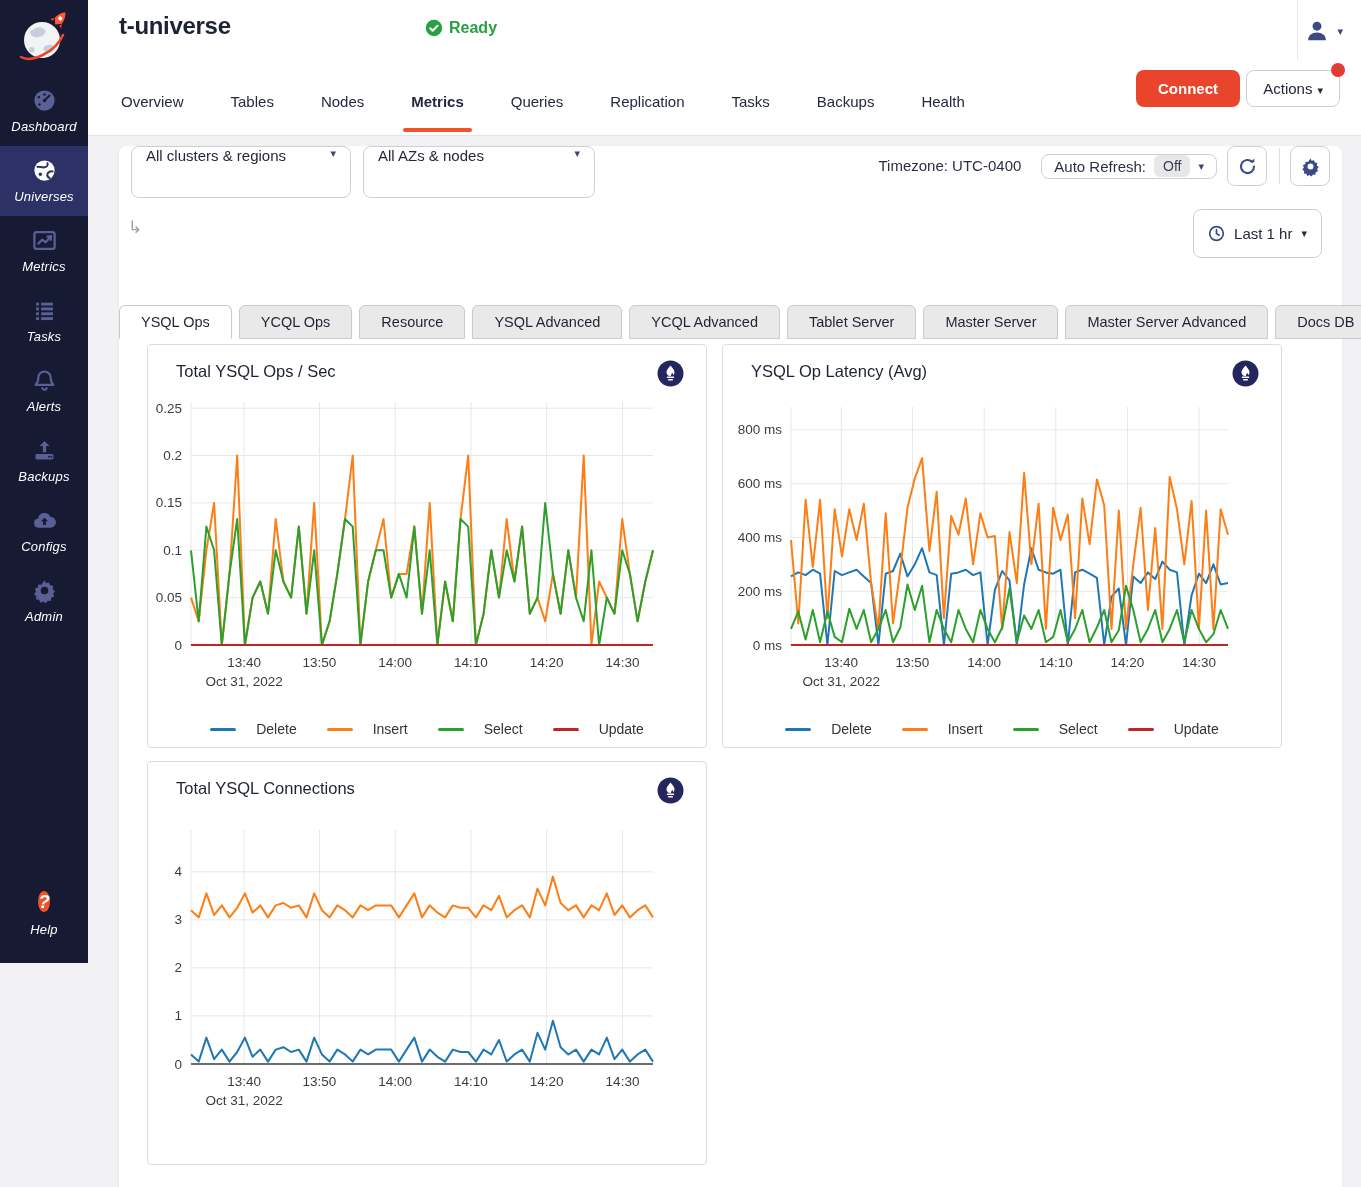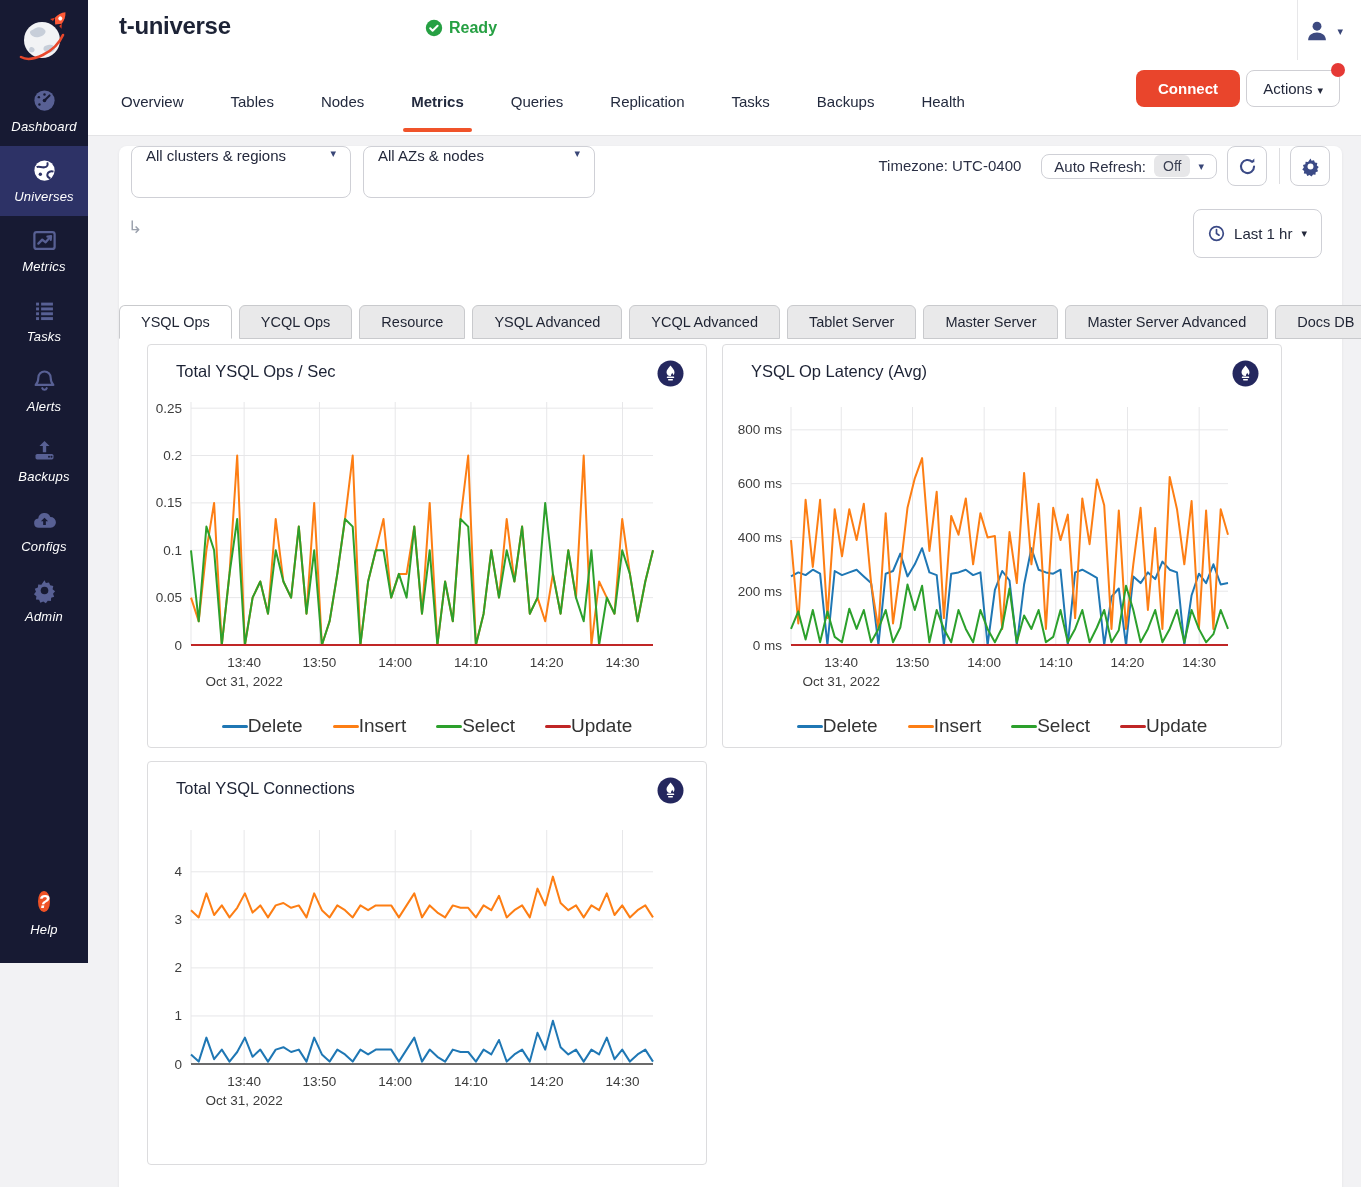--- a/index.html
+++ b/index.html
@@ -95,21 +95,21 @@
   }
   .mtab.active { background:#fff; border-bottom-color:#fff; }
   
   .charts { margin:5px 0 0 28px; width:1160px; display:flex; flex-wrap:wrap; column-gap:15px; row-gap:13px; }
   .chart-card { position:relative; width:560px; height:404px; background:#fff; border:1px solid #dcdcde; border-radius:4px; }
   .chart-title { position:absolute; left:28px; top:17px; font-size:16.5px; font-weight:500; color:#1c2234; }
   .prom-icon { position:absolute; right:22px; top:15px; cursor:pointer; }
   .plot { position:absolute; left:0; top:0; width:558px; height:402px; }
   .plot svg { display:block; }
   .legend { position:absolute; left:0; right:0; bottom:10px; display:flex; justify-content:center; gap:30px; }
-  .legend-item { display:flex; align-items:center; gap:0; font-size:19px; color:#333; cursor:pointer; }
+  .legend-item { display:flex; align-items:center; gap:20px; font-size:14px; color:#333; cursor:pointer; }
   .legend-item .sw { width:26px; height:3px; border-radius:2px; }
 </style>
 </head>
 <body>
 
 <div class="sidebar">
   <div class="logo">
     <svg width="58" height="62" viewBox="0 0 58 62">
       <circle cx="27" cy="33" r="18" fill="#f2f3f5"></circle>
       <path d="M19 22c4-3 9-2 11 1s-2 6-6 7-8-1-9-4c-.6-1.8 1.5-2.8 4-4z" fill="#c7ced9"></path>

